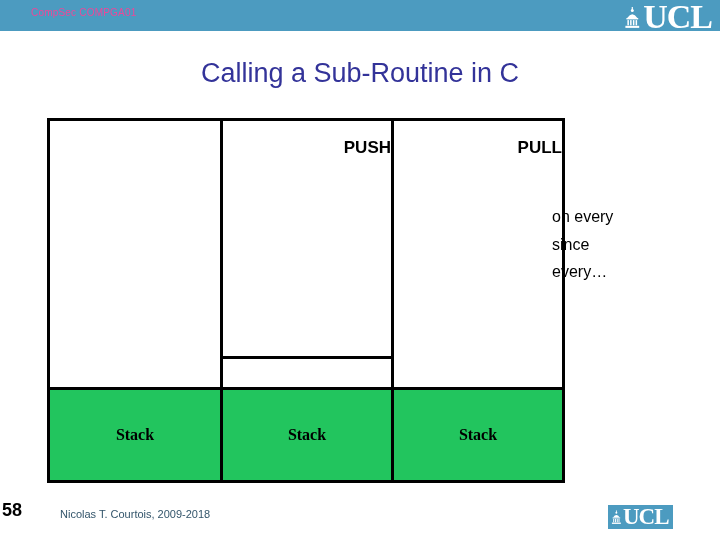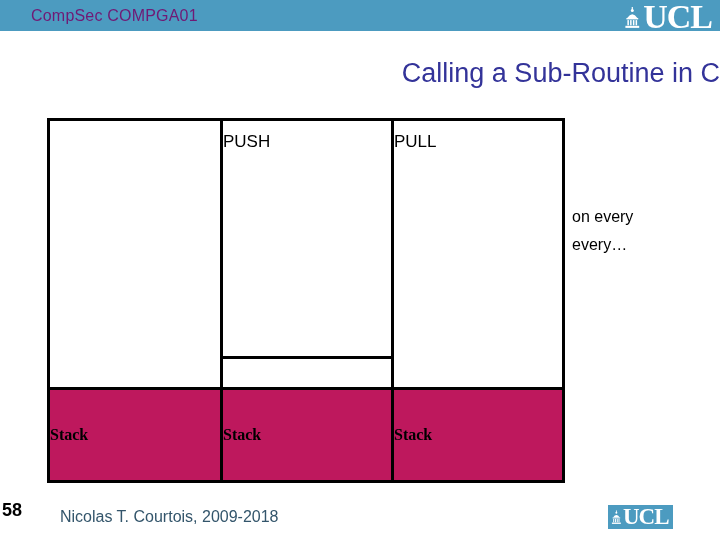--- a/index.html
+++ b/index.html
@@ -21,22 +21,22 @@
     left: 0;
     top: 0;
     width: 720px;
     height: 31px;
     background: #4c9bc0;
   }
   .header-course {
     position: absolute;
     left: 31px;
     top: 7px;
-    font-size: 16px;
-    color: #701a75;
+    font-size: 10px;
+    color: #ec4899;
     letter-spacing: 0.2px;
     white-space: nowrap;
   }
 
   
   .ucl-logo-top {
     position: absolute;
     right: 8px;
     top: 0px;
     height: 33px;
@@ -59,21 +59,21 @@
     color: #ffffff;
     letter-spacing: -1px;
   }
 
   
   .slide-title {
     position: absolute;
     left: 0;
     top: 58px;
     width: 720px;
-    text-align: right;
+    text-align: center;
     font-size: 27px;
     color: #333399;
     letter-spacing: 0px;
   }
 
   
   .stack-table {
     position: absolute;
     left: 47px;
     top: 118px;
@@ -87,30 +87,32 @@
     padding: 0;
     vertical-align: top;
   }
   .col-a { width: 170px; }
   .col-b { width: 168px; }
   .col-c { width: 168px; }
 
   .body-row td { height: 266px; }
   .green-row td {
     height: 90px;
-    background: #be185d;
+    background: #22c55e;
+    text-align: center;
     vertical-align: middle;
   }
 
   .op-label {
     display: block;
-    text-align: left;
+    text-align: right;
     font-size: 17px;
     color: #000000;
-    padding-top: 11px;
+    padding-top: 17px;
+    font-weight: bold;
   }
 
   .stack-label {
     font-family: "Liberation Serif", serif;
     font-weight: bold;
     font-size: 16px;
     color: #000000;
   }
 
   
@@ -119,42 +121,42 @@
     display: block;
     box-sizing: border-box;
     border-bottom: 3px solid #000000;
     margin-bottom: 25px;
     height: 238px;
   }
 
   
   .side-note {
     position: absolute;
-    left: 572px;
+    left: 552px;
     top: 203px;
     width: 140px;
     font-size: 16px;
     line-height: 1.72;
     color: #000000;
   }
 
   
   .slide-number {
     position: absolute;
     left: 2px;
     top: 500px;
     font-size: 18px;
     font-weight: bold;
     color: #000000;
   }
   .footer-credit {
     position: absolute;
     left: 60px;
     top: 508px;
-    font-size: 16px;
+    font-size: 11px;
     color: #33556b;
     white-space: nowrap;
   }
   .ucl-logo-bottom {
     position: absolute;
     left: 608px;
     top: 505px;
     background: #4c9bc0;
     padding: 2px 4px 2px 3px;
     display: flex;
@@ -213,20 +215,21 @@
     </td>
     <td class="col-c">
       <span class="stack-label">Stack</span>
     </td>
   </tr>
 </tbody>
   </table>
 
 <div class="side-note">
   <div>on every</div>
+  <div>since</div>
   <div>every…</div>
 </div>
 
 <div class="slide-number">58</div>
 <div class="footer-credit">Nicolas T. Courtois, 2009-2018</div>
 
 <div class="ucl-logo-bottom">
   <span class="ucl-dome">
     <svg width="11" height="15" viewBox="0 0 17 22" xmlns="http://www.w3.org/2000/svg">
       <rect x="7.7" y="0" width="1.2" height="3" fill="#ffffff"></rect>

